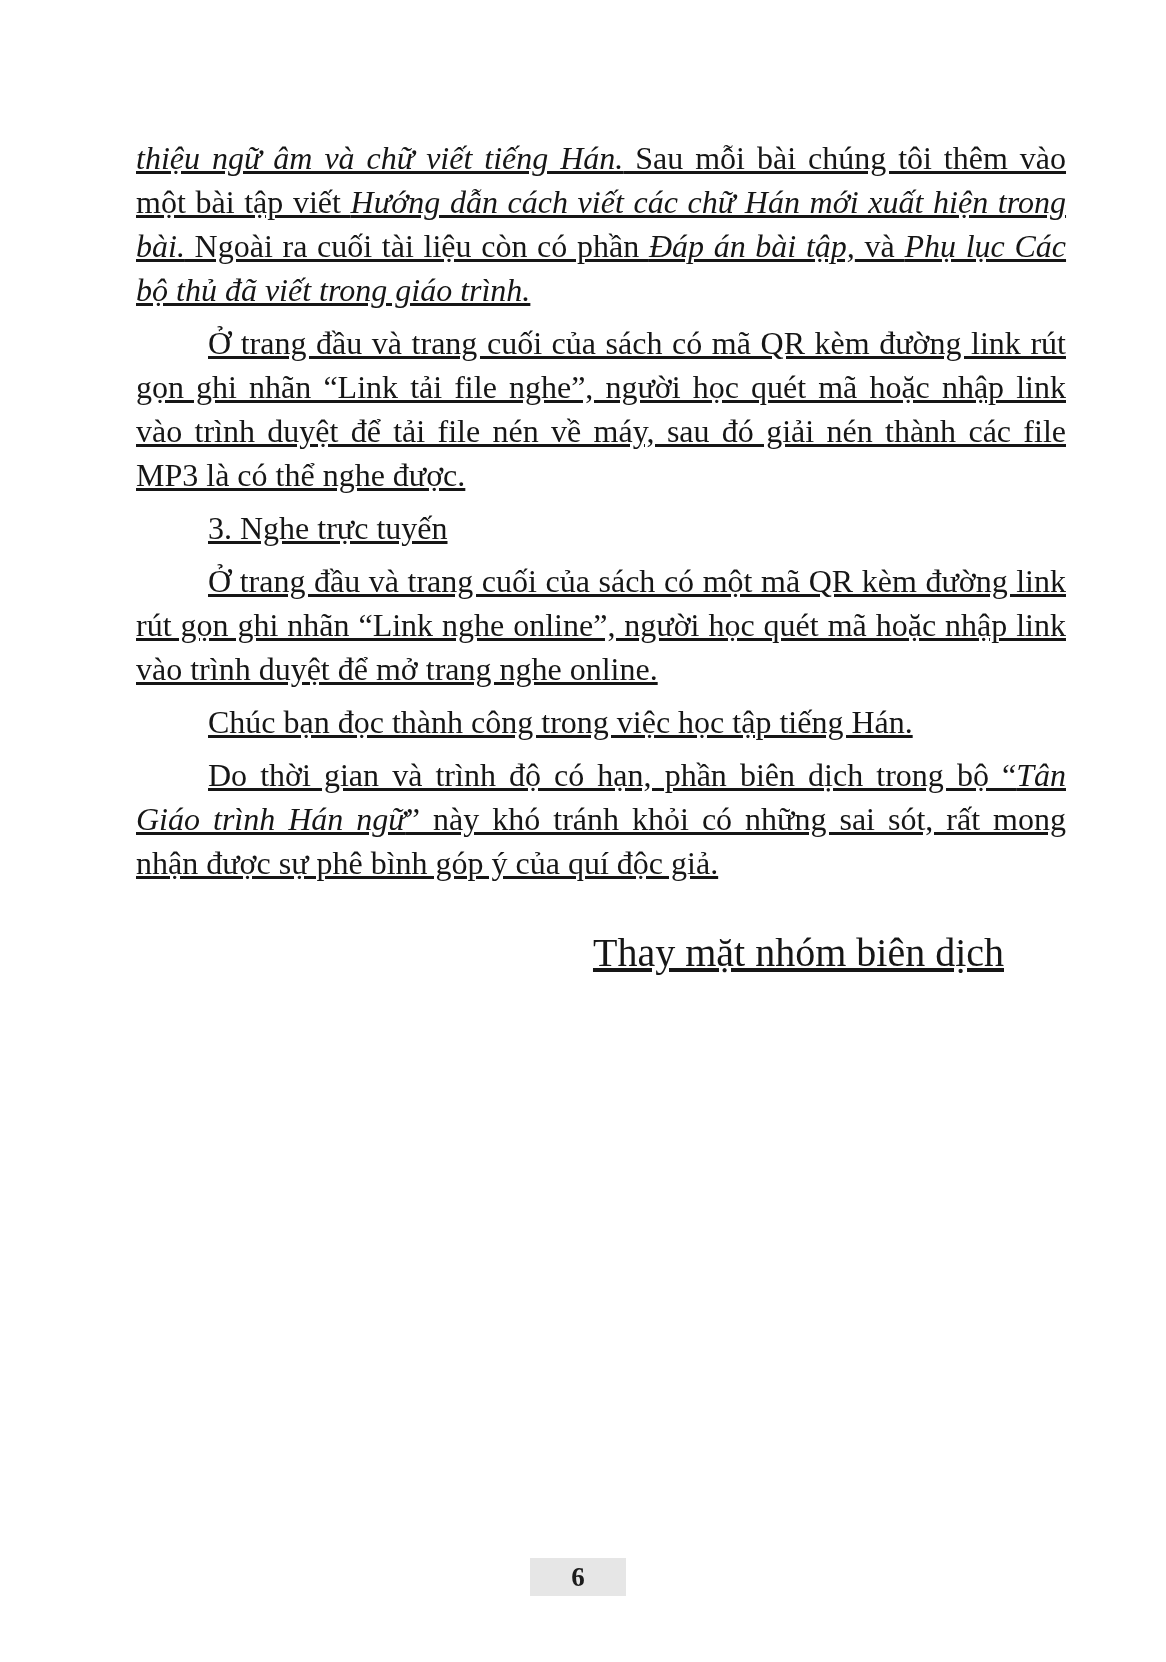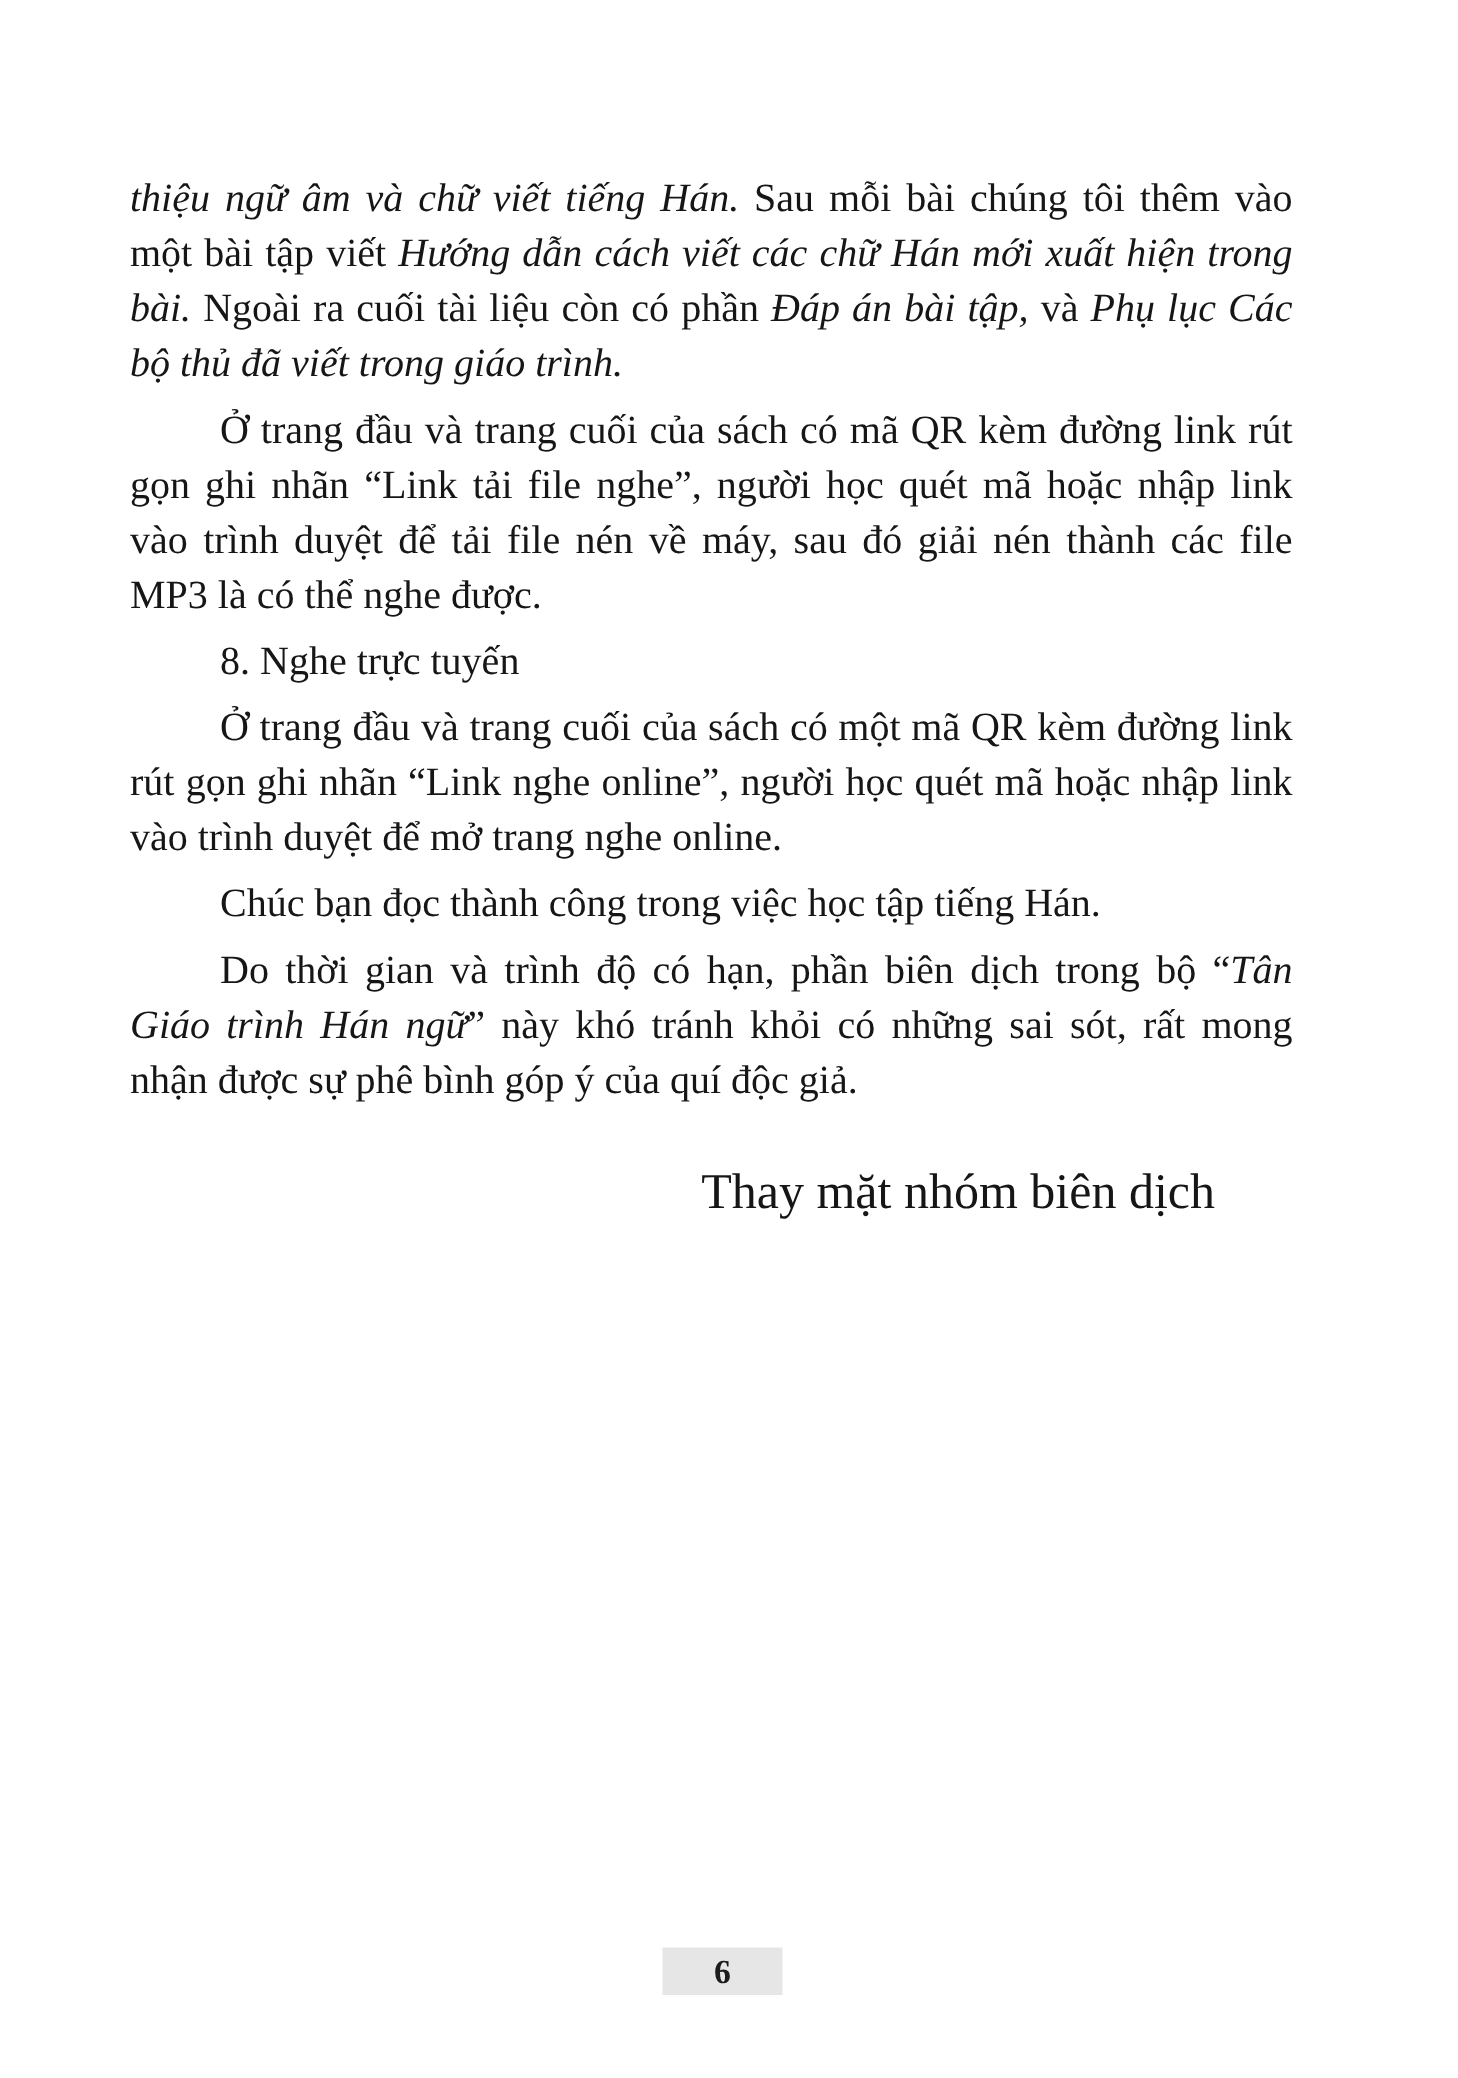--- a/index.html
+++ b/index.html
@@ -14,26 +14,27 @@
     font-family: "Liberation Serif", "DejaVu Serif", serif;
     color: #161616;
     overflow: hidden;
   }
   .page {
     position: absolute;
     inset: 0;
   }
   .text-block {
     position: absolute;
-    left: 104px;
+    left: 136px;
     top: 136px;
     width: 930px;
     font-size: 32px;
     line-height: 44px;
     text-align: justify;
+    text-decoration: underline;
   }
   .para {
     margin: 0 0 9px 0;
   }
   .para.indent {
     text-indent: 72px;
   }
   .it { font-style: italic; }
   .signature {
     margin: 46px 62px 0 auto;
@@ -62,21 +63,21 @@
 </style>
 </head>
 <body>
 
 <div class="page">
 
   <main class="text-block">
     <div id="body-paragraphs">
         <p class="para"><span class="it">thiệu ngữ âm và chữ viết tiếng Hán.</span><span> Sau mỗi bài chúng tôi thêm vào một bài tập viết </span><span class="it">Hướng dẫn cách viết các chữ Hán mới xuất hiện trong bài.</span><span> Ngoài ra cuối tài liệu còn có phần </span><span class="it">Đáp án bài tập,</span><span> và </span><span class="it">Phụ lục Các bộ thủ đã viết trong giáo trình.</span></p>
         <p class="para indent"><span>Ở trang đầu và trang cuối của sách có mã QR kèm đường link rút gọn ghi nhãn “Link tải file nghe”, người học quét mã hoặc nhập link vào trình duyệt để tải file nén về máy, sau đó giải nén thành các file MP3 là có thể nghe được.</span></p>
-        <p class="para indent"><span>8. Nghe trực tuyến</span></p>
+        <p class="para indent"><span>3. Nghe trực tuyến</span></p>
         <p class="para indent"><span>Ở trang đầu và trang cuối của sách có một mã QR kèm đường link rút gọn ghi nhãn “Link nghe online”, người học quét mã hoặc nhập link vào trình duyệt để mở trang nghe online.</span></p>
         <p class="para indent"><span>Chúc bạn đọc thành công trong việc học tập tiếng Hán.</span></p>
         <p class="para indent"><span>Do thời gian và trình độ có hạn, phần biên dịch trong bộ “</span><span class="it">Tân Giáo trình Hán ngữ</span><span>” này khó tránh khỏi có những sai sót, rất mong nhận được sự phê bình góp ý của quí độc giả.</span></p>
       </div>
 
     <div class="signature">
       <div>Thay mặt nhóm biên dịch</div>
     </div>
   </main>
 

